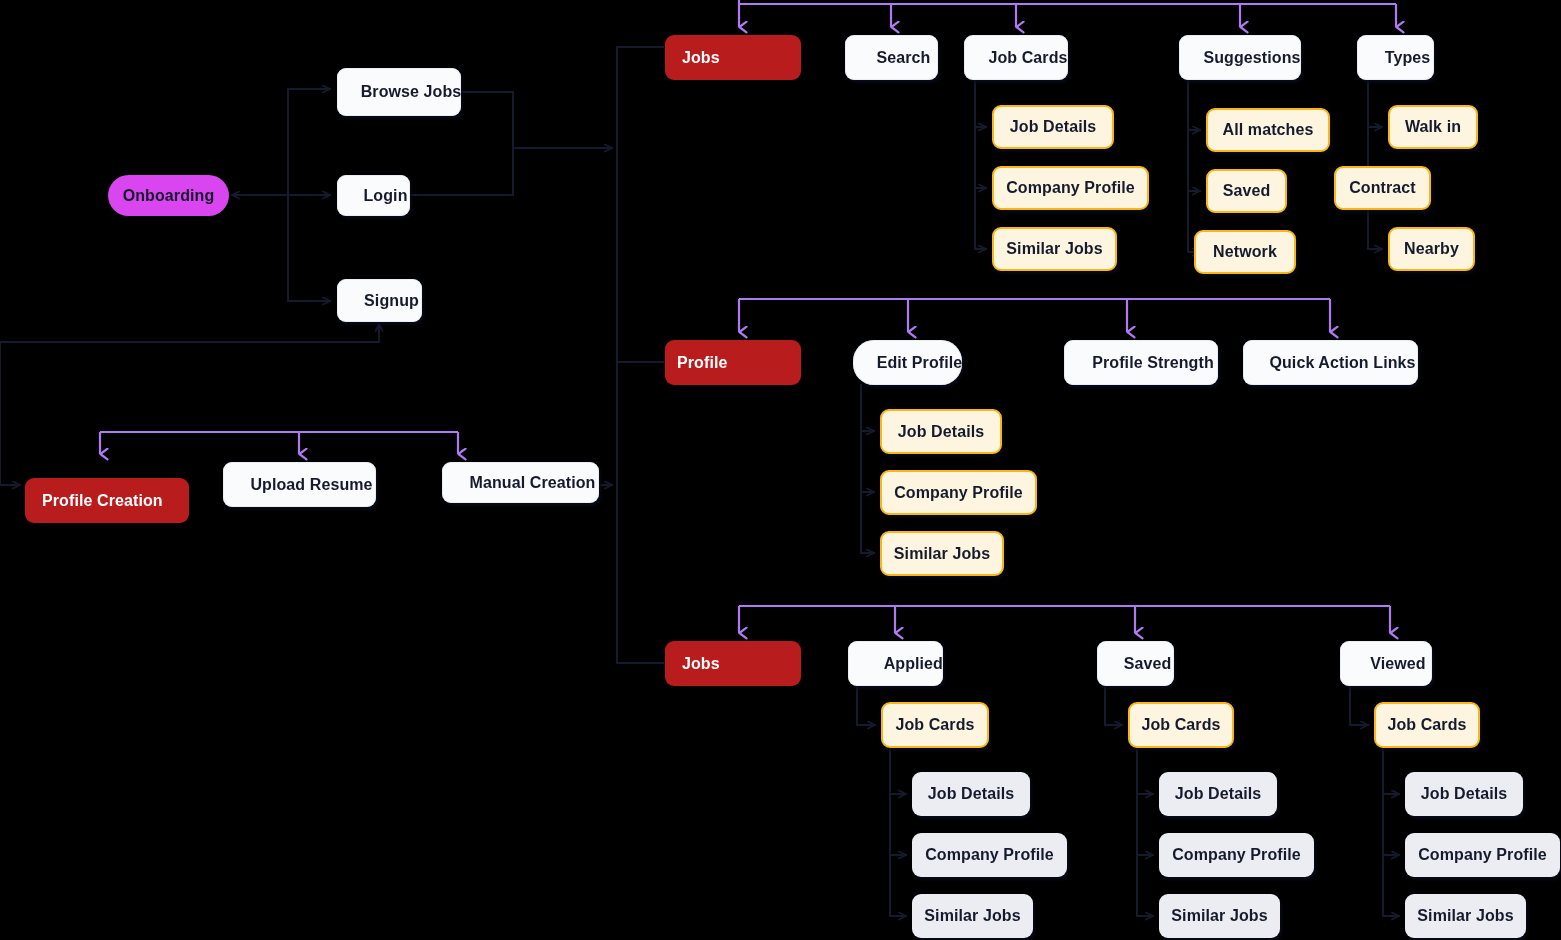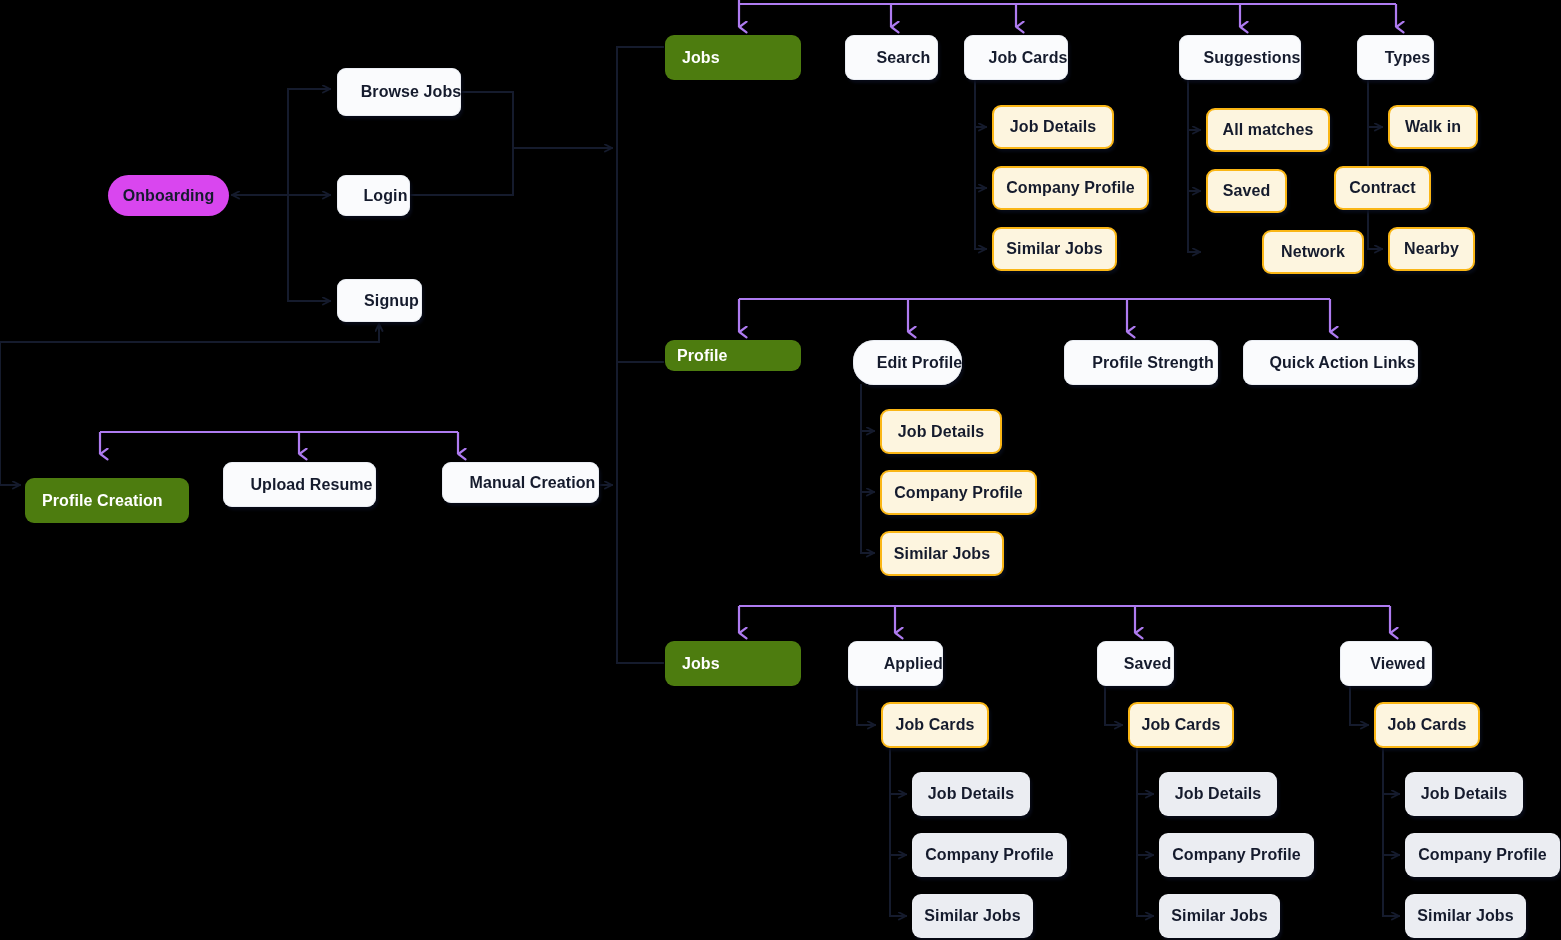--- a/index.html
+++ b/index.html
@@ -35,21 +35,21 @@
     justify-content:center;
     box-shadow:2px 3px 3px rgba(8,12,26,.85), 0 0 0 1px rgba(221,225,235,.55) inset;
     padding-left:24px;
   }
   .n-grey{
     background:#EBEDF2;color:#151B2D;
     justify-content:center;
     box-shadow:2px 3px 3px rgba(8,12,26,.85);
   }
   .n-purple{
-    background:#4d7c0f;color:#FFFFFF;
+    background:#b91c1c;color:#FFFFFF;
     justify-content:flex-start;
     padding-left:17px;
     box-shadow:0 2px 3px rgba(0,0,0,.5);
   }
   .n-yellow{
     background:#FDF5DF;color:#151B2D;
     border:2px solid #FAB615;
     justify-content:center;
     box-shadow:2px 3px 3px rgba(8,12,26,.8);
   }
@@ -212,33 +212,33 @@
       </div>
       <div class="node n-yellow" style="left: 992px; top: 227px; width: 125px; height: 44px;">
         <span>Similar Jobs</span>
       </div>
       <div class="node n-yellow" style="left: 1206px; top: 108px; width: 124px; height: 44px;">
         <span>All matches</span>
       </div>
       <div class="node n-yellow" style="left: 1206px; top: 169px; width: 81px; height: 44px;">
         <span>Saved</span>
       </div>
-      <div class="node n-yellow" style="left: 1262px; top: 230px; width: 102px; height: 44px;">
+      <div class="node n-yellow" style="left: 1194px; top: 230px; width: 102px; height: 44px;">
         <span>Network</span>
       </div>
       <div class="node n-yellow" style="left: 1388px; top: 105px; width: 90px; height: 44px;">
         <span>Walk in</span>
       </div>
       <div class="node n-yellow" style="left: 1334px; top: 166px; width: 97px; height: 44px;">
         <span>Contract</span>
       </div>
       <div class="node n-yellow" style="left: 1388px; top: 227px; width: 87px; height: 44px;">
         <span>Nearby</span>
       </div>
-      <div class="node n-purple" style="left: 665px; top: 340px; width: 136px; height: 31px; padding-left: 12px;">
+      <div class="node n-purple" style="left: 665px; top: 340px; width: 136px; height: 45px; padding-left: 12px;">
         <span>Profile</span>
       </div>
       <div class="node n-light" style="left: 853px; top: 340px; width: 109px; height: 45px; border-radius: 21px;">
         <span>Edit Profile</span>
       </div>
       <div class="node n-light" style="left: 1064px; top: 340px; width: 154px; height: 45px;">
         <span>Profile Strength</span>
       </div>
       <div class="node n-light" style="left: 1243px; top: 340px; width: 175px; height: 45px;">
         <span>Quick Action Links</span>

